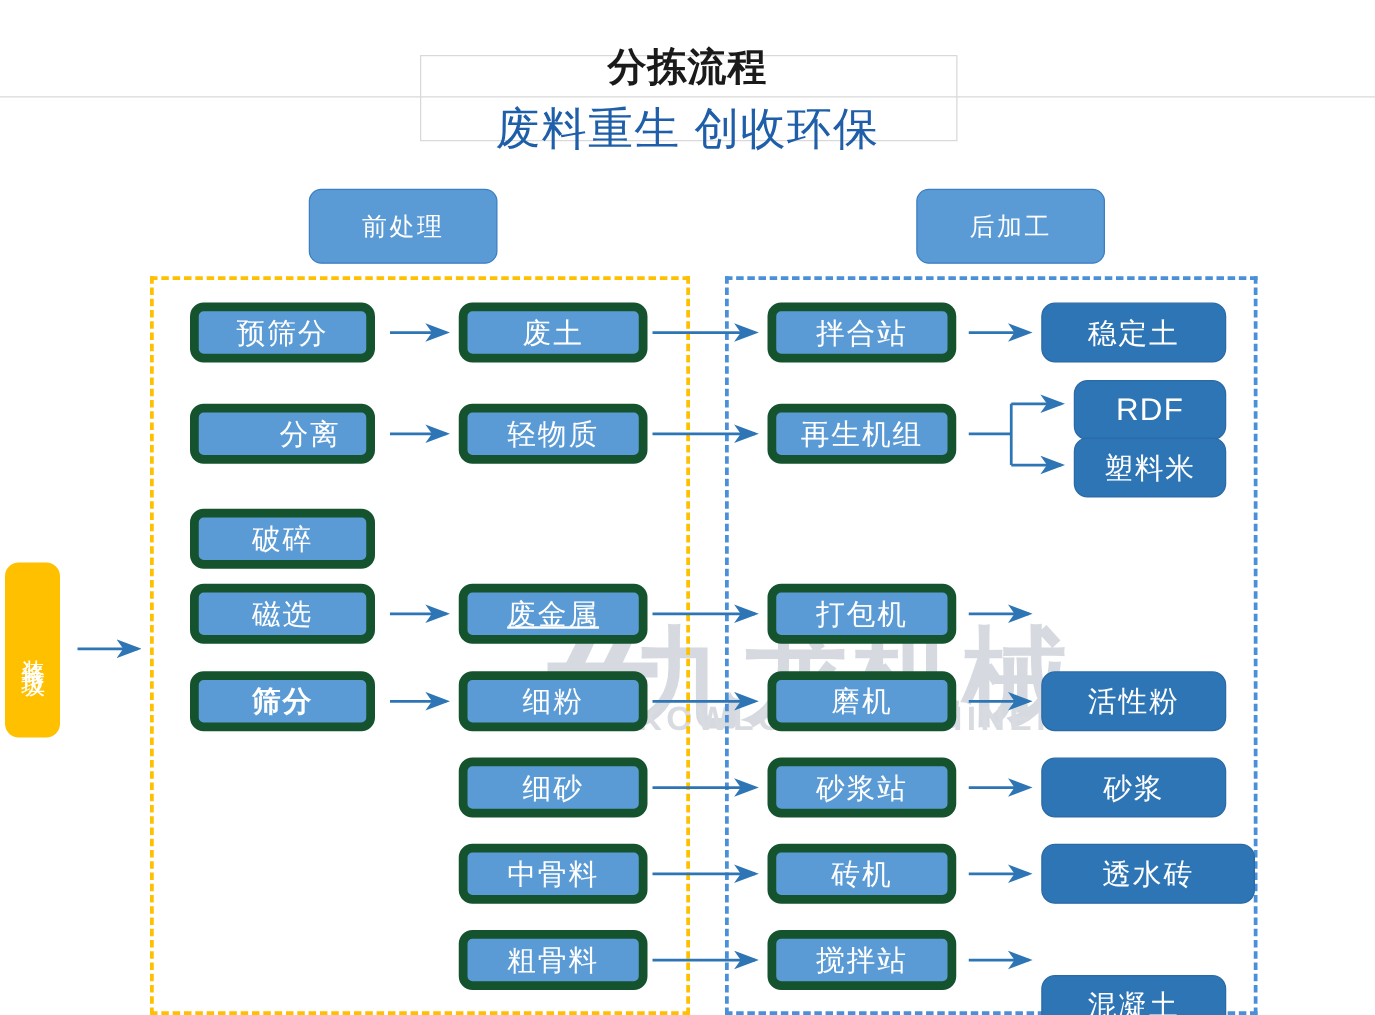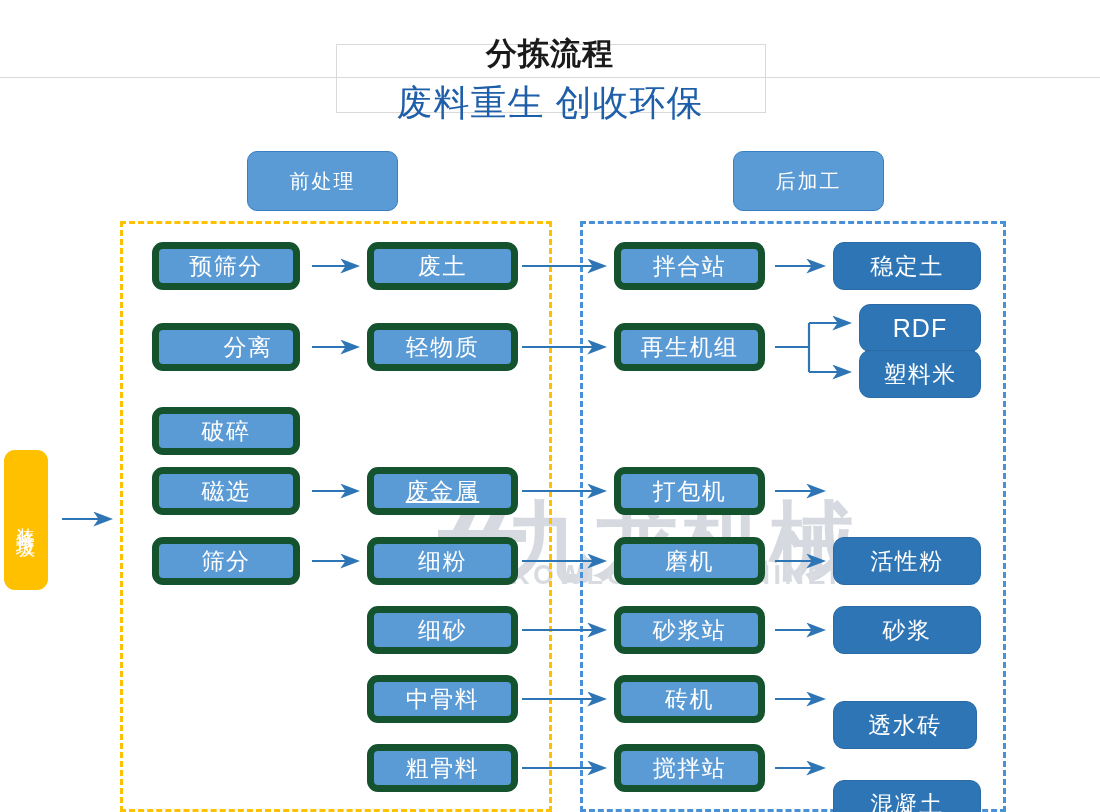--- a/index.html
+++ b/index.html
@@ -172,21 +172,21 @@
   <div id="zone-post" class="zone"></div>
 
   <div id="src-box">
     <span class="vtxt">装修垃圾</span>
   </div>
 
   <div class="node mid" style="left:152px;top:242px;width:148px;">预筛分</div>
   <div class="node mid" style="left:152px;top:323px;width:148px;padding-left:44px;">分离</div>
   <div class="node mid" style="left:152px;top:395px;width:148px;margin-top:12px;">破碎</div>
   <div class="node mid" style="left:152px;top:467px;width:148px;">磁选</div>
-  <div class="node mid" style="left:152px;top:537px;width:148px;">筛分</div>
+  <div class="node mid" style="left:152px;top:537px;width:148px;font-weight:bold;">筛分</div>
 
   <div class="node mid" style="left:367px;top:242px;width:151px;">废土</div>
   <div class="node mid" style="left:367px;top:323px;width:151px;">轻物质</div>
   <div class="node mid" style="left:367px;top:467px;width:151px;text-decoration:underline;">废金属</div>
   <div class="node mid" style="left:367px;top:537px;width:151px;">细粉</div>
   <div class="node mid" style="left:367px;top:606px;width:151px;">细砂</div>
   <div class="node mid" style="left:367px;top:675px;width:151px;">中骨料</div>
   <div class="node mid" style="left:367px;top:744px;width:151px;">粗骨料</div>
 
   <div class="node mid" style="left:614px;top:242px;width:151px;">拌合站</div>
@@ -195,21 +195,21 @@
   <div class="node mid" style="left:614px;top:537px;width:151px;">磨机</div>
   <div class="node mid" style="left:614px;top:606px;width:151px;">砂浆站</div>
   <div class="node mid" style="left:614px;top:675px;width:151px;">砖机</div>
   <div class="node mid" style="left:614px;top:744px;width:151px;">搅拌站</div>
 
   <div class="node dark" style="left:833px;top:242px;width:148px;">稳定土</div>
   <div class="node dark lat" style="left:859px;top:304px;width:122px;">RDF</div>
   <div class="node dark" style="left:859px;top:350px;width:122px;">塑料米</div>
   <div class="node dark" style="left:833px;top:537px;width:148px;">活性粉</div>
   <div class="node dark" style="left:833px;top:606px;width:148px;">砂浆</div>
-  <div class="node dark" style="left:833px;top:701px;width:144px;">透水砖</div>
+  <div class="node dark" style="left:833px;top:675px;width:171px;">透水砖</div>
   <div class="node dark" style="left:833px;top:780px;width:148px;">混凝土</div>
 
   <svg class="conn" style="left:0;top:0;width:1100px;height:812px;" viewBox="0 0 1100 812">
     <defs>
       <marker id="ah" markerWidth="9" markerHeight="9" refX="7.6" refY="3.4" orient="auto" markerUnits="strokeWidth">
         <polygon points="0,0 9,3.4 0,6.8 2.4,3.4"></polygon>
       </marker>
     </defs>
 
     <line x1="62" y1="519" x2="110" y2="519" marker-end="url(#ah)"></line>

